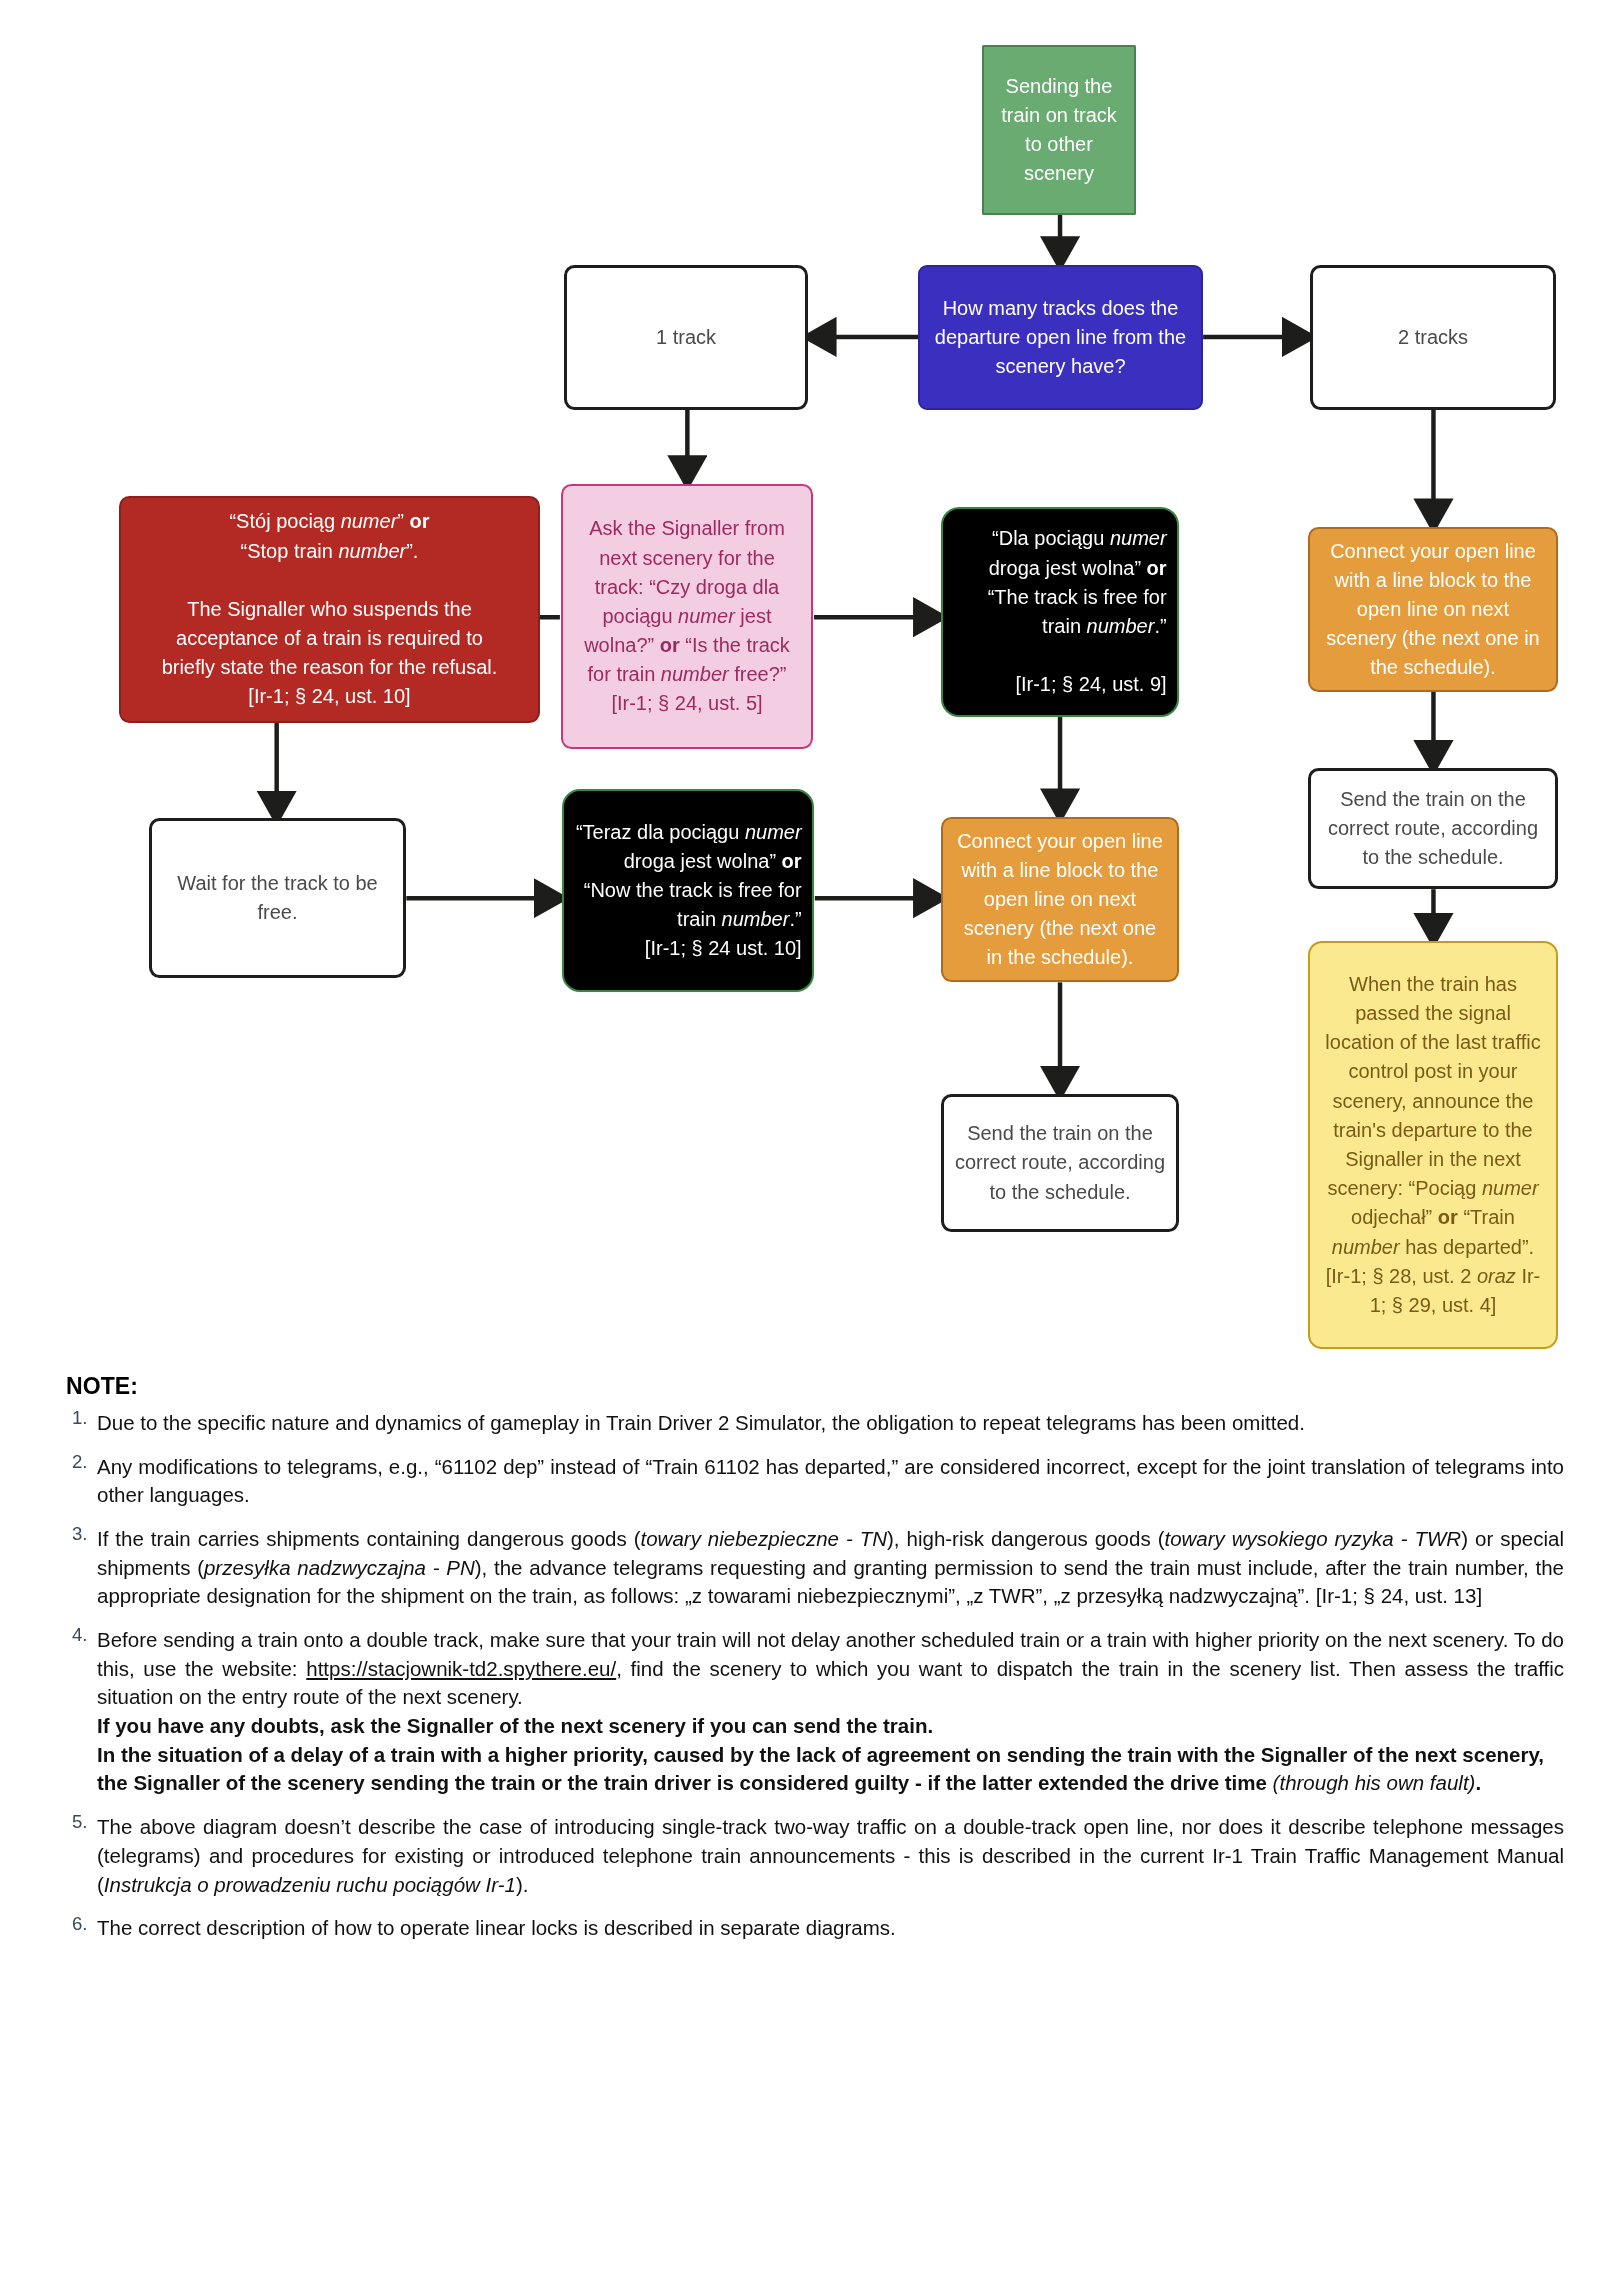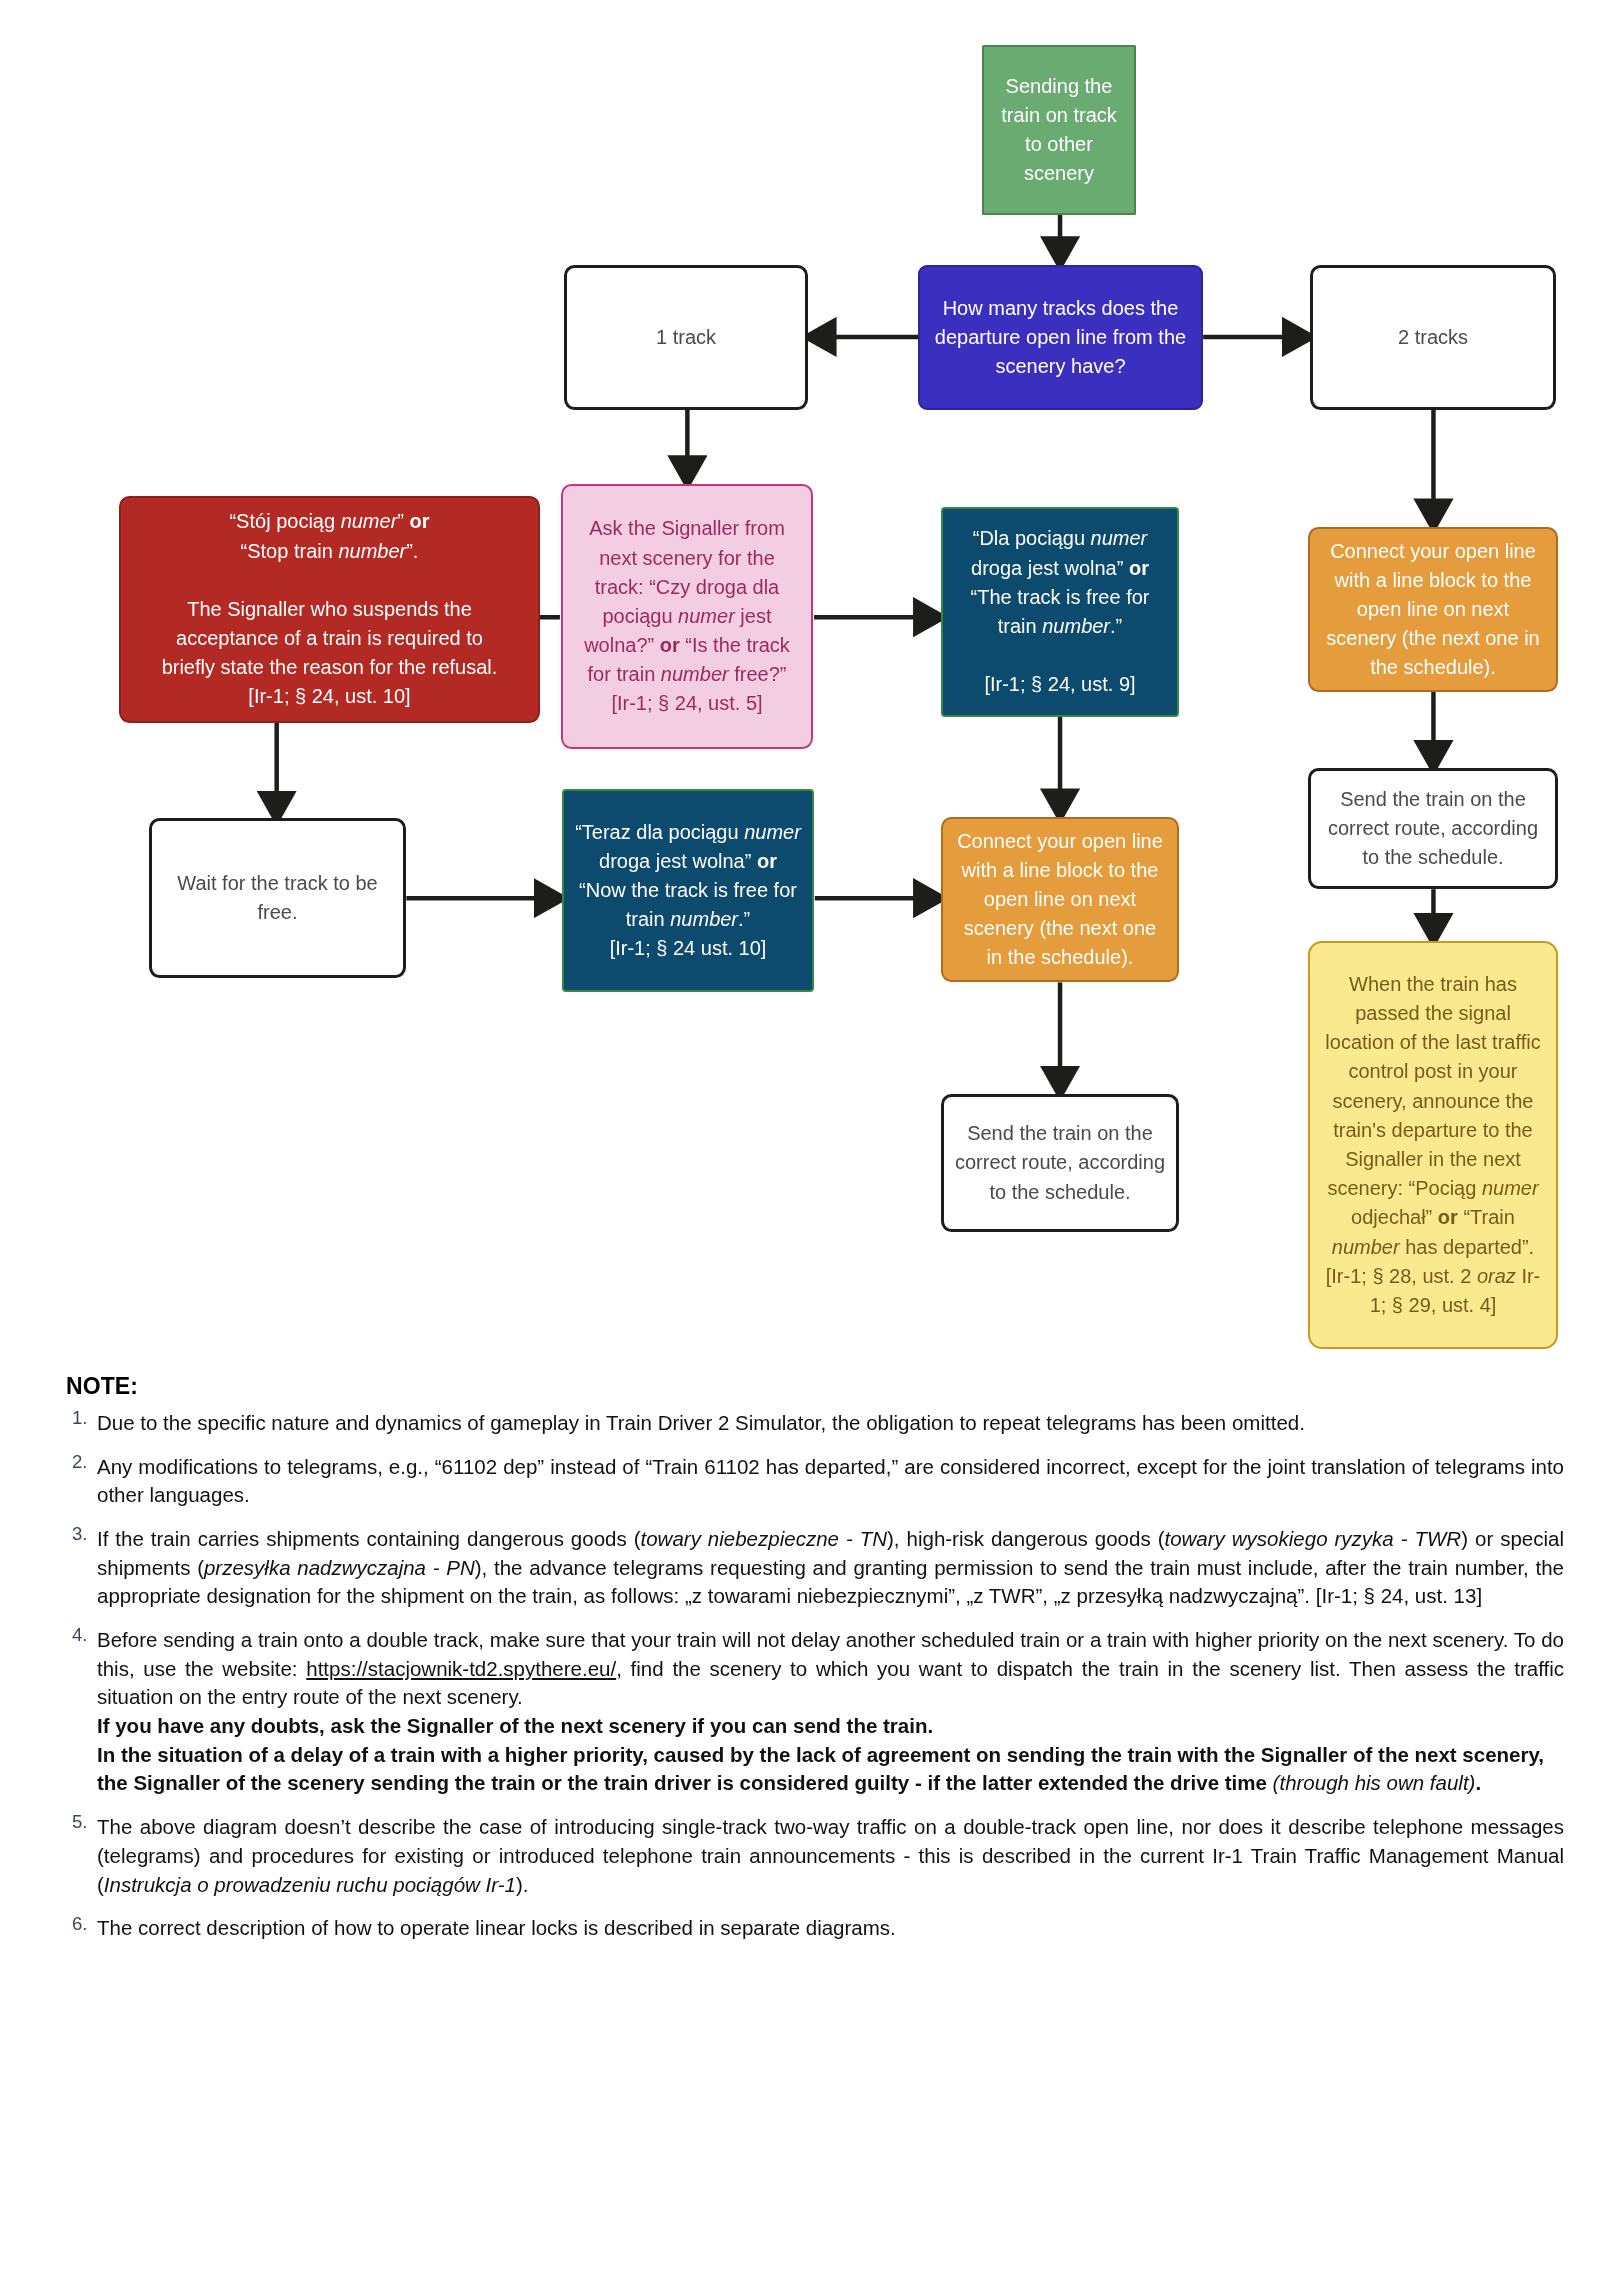--- a/index.html
+++ b/index.html
@@ -76,26 +76,27 @@
   }
   .node.pink {
     background: #f3cde2;
     border: 2.2px solid #c9357f;
     color: #9c2a5f;
     border-radius: 10.4px;
     font-size: 20px;
     line-height: 1.46;
   }
   .node.green {
-    background: #0c4a6e;
+    background: #000000;
     border: 2.2px solid #35893f;
     color: #ffffff;
-    border-radius: 4px;
-    font-size: 20px;
-    line-height: 1.46;
+    border-radius: 18px;
+    font-size: 20px;
+    line-height: 1.46;
+    text-align: right;
   }
   .node.orange {
     background: #e59c3c;
     border: 2.2px solid #b06a1e;
     color: #ffffff;
     border-radius: 10.4px;
     font-size: 20px;
     line-height: 1.46;
   }
   .node.yellow {

